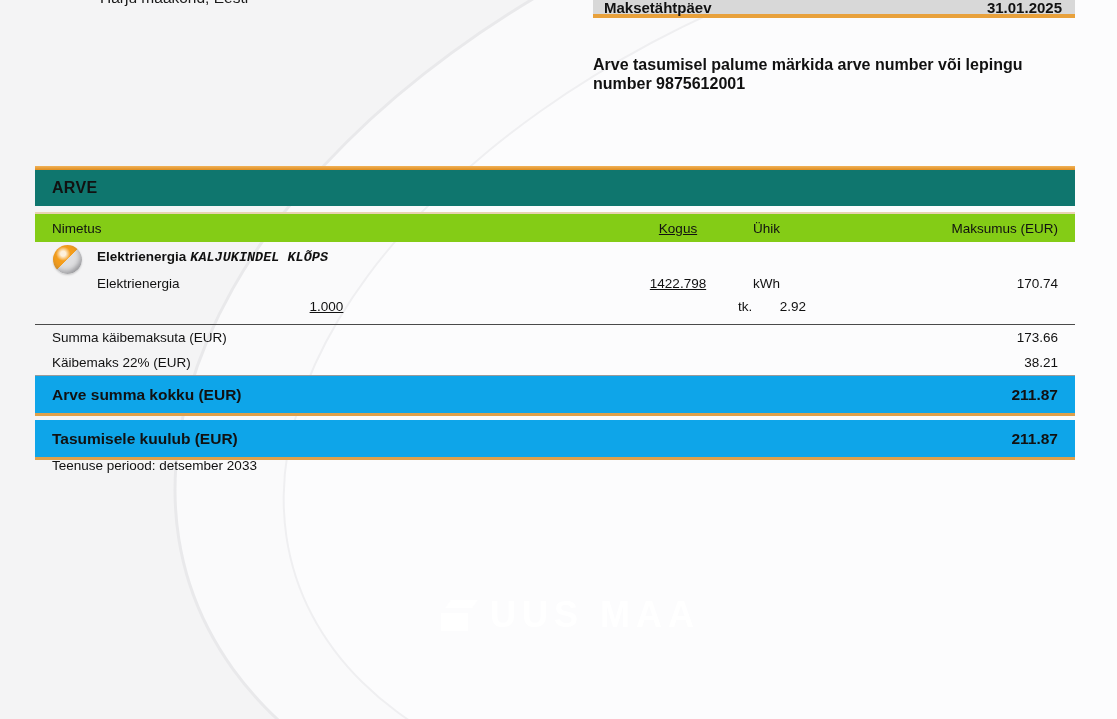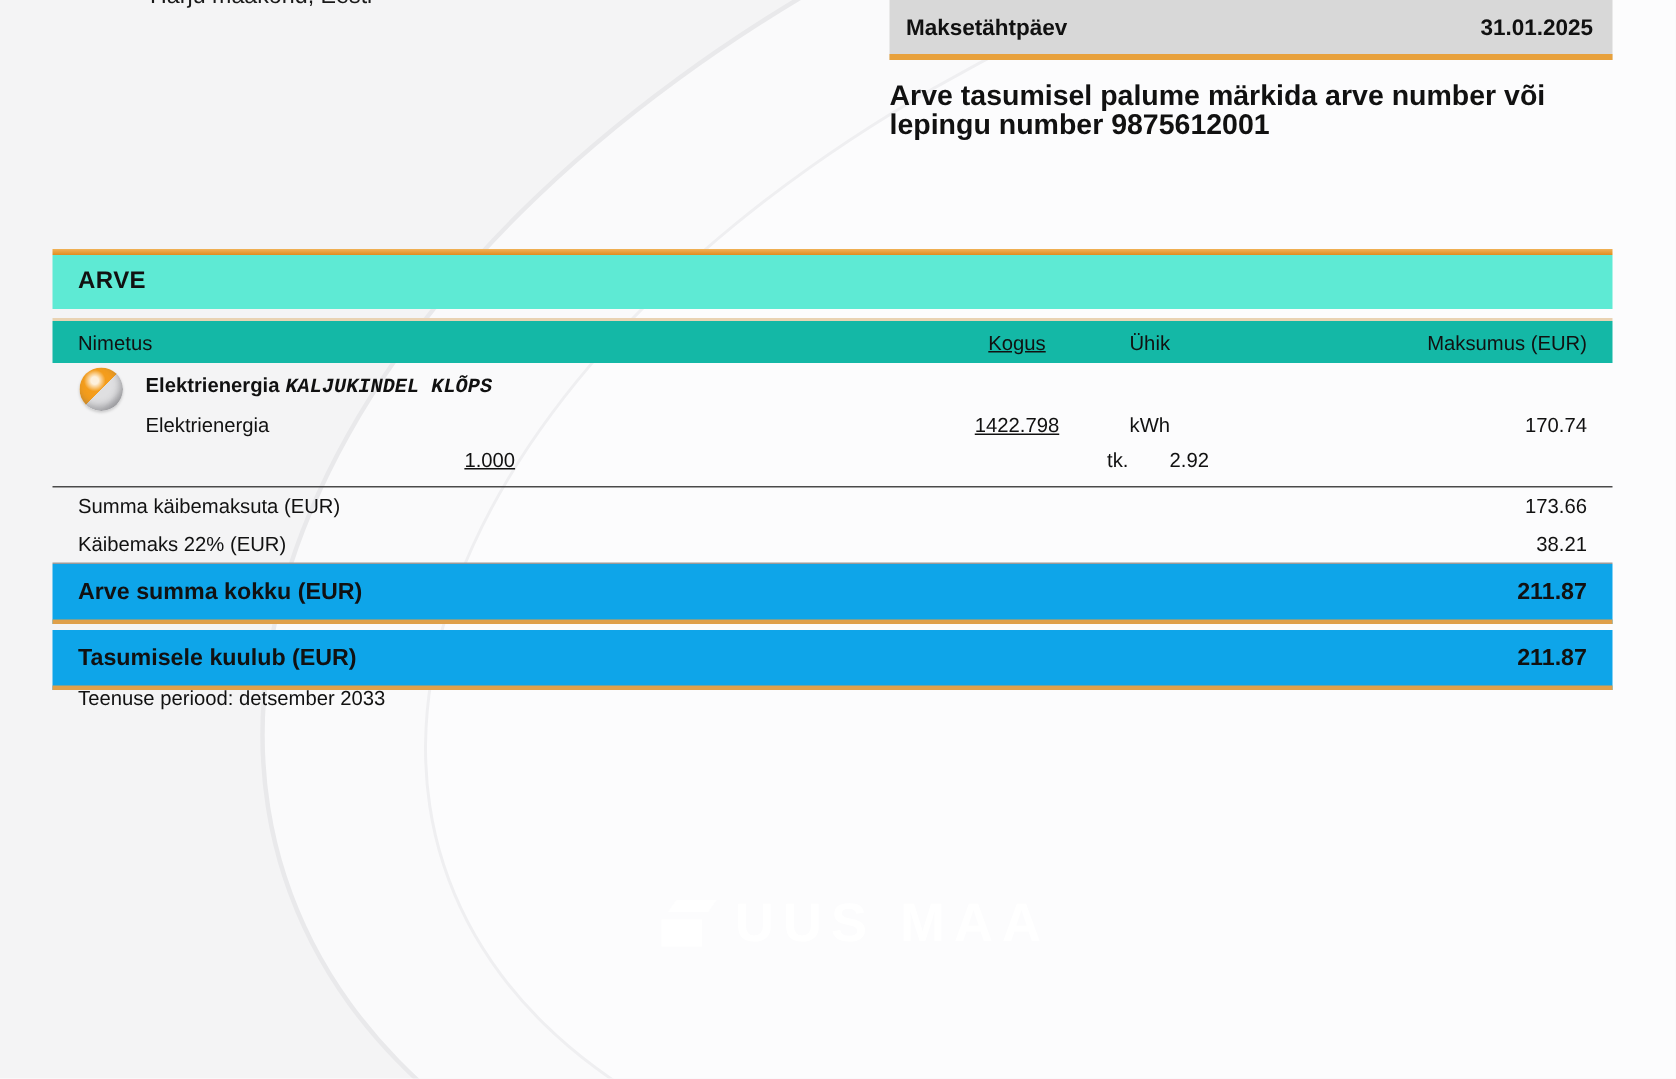--- a/index.html
+++ b/index.html
@@ -23,49 +23,49 @@
     background:#fcfcfd;border:2px solid #efeff1;
     transform:rotate(-18deg);
   }
   
   .partial-address{
     position:absolute;left:100px;top:-11px;z-index:1;
     font-size:15.5px;color:#1a1a1a;
   }
   
   .due-box{
-    position:absolute;left:593px;top:0;width:482px;height:40px;z-index:2;
+    position:absolute;left:593px;top:0;width:482px;height:18px;z-index:2;
     background:#d8d8d8;border-bottom:4px solid #e8a13c;
     display:flex;justify-content:space-between;align-items:center;
     padding:0 13px 0 11px;box-sizing:border-box;
     font-weight:bold;font-size:15px;
   }
   .payment-note{
     position:absolute;left:593px;top:55px;width:452px;z-index:2;
-    font-weight:bold;font-size:19px;line-height:19px;color:#111;
+    font-weight:bold;font-size:16px;line-height:19px;color:#111;
   }
   
   .invoice{
     position:absolute;left:35px;top:166px;width:1040px;z-index:2;
     font-size:13.5px;
   }
   .tbl-topborder{height:4px;background:linear-gradient(#f0b258,#e08d1f);}
   .tbl-title{
-    height:36px;background:#5eead4;display:flex;align-items:center;
+    height:36px;background:#0f766e;display:flex;align-items:center;
     padding-left:17px;font-size:16px;font-weight:bold;letter-spacing:.3px;
   }
   .tbl-gap6{height:6px;}
   .tan-line{height:2px;background:#e9d3b3;}
   .cols{
     display:grid;
     grid-template-columns:583px 120px 15px 70px 1fr;
     align-items:center;
   }
   .col-header{
-    height:28px;background:#14b8a6;
+    height:28px;background:#84cc16;
   }
   .cell-name{padding-left:17px;}
   .cell-qty{text-align:center;text-decoration:underline;}
   .cell-unit{text-align:left;}
   .cell-amount{text-align:right;padding-right:17px;}
   
   .group-row{position:relative;padding:7px 0 1px 0;height:22px;}
   .logo-sphere{
     position:absolute;left:18px;top:3px;width:29px;height:29px;border-radius:50%;
     background:

